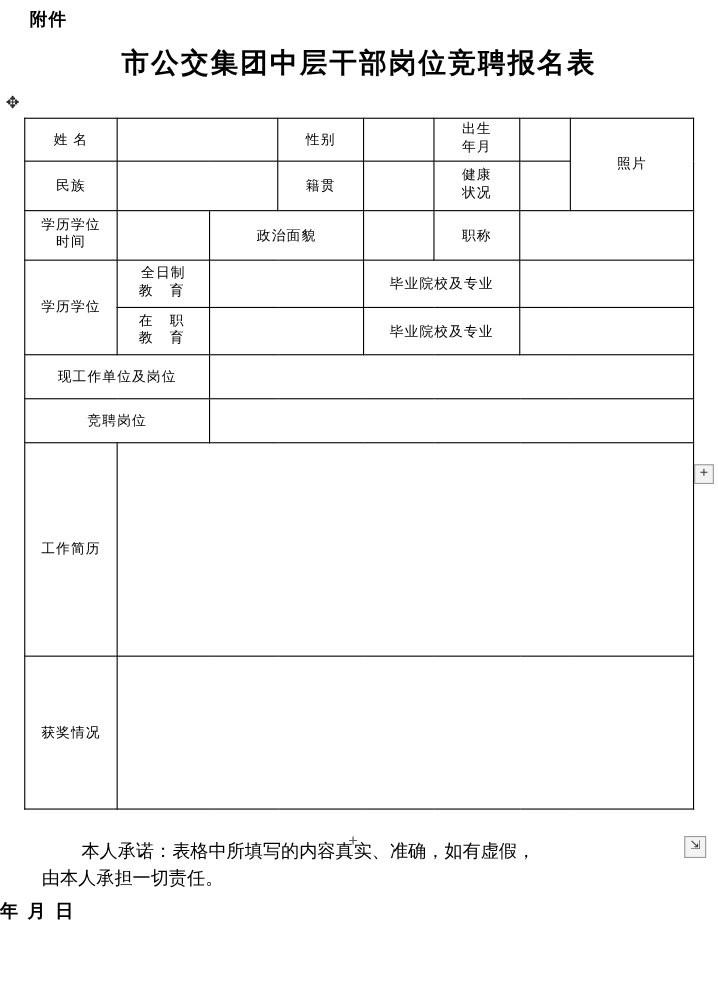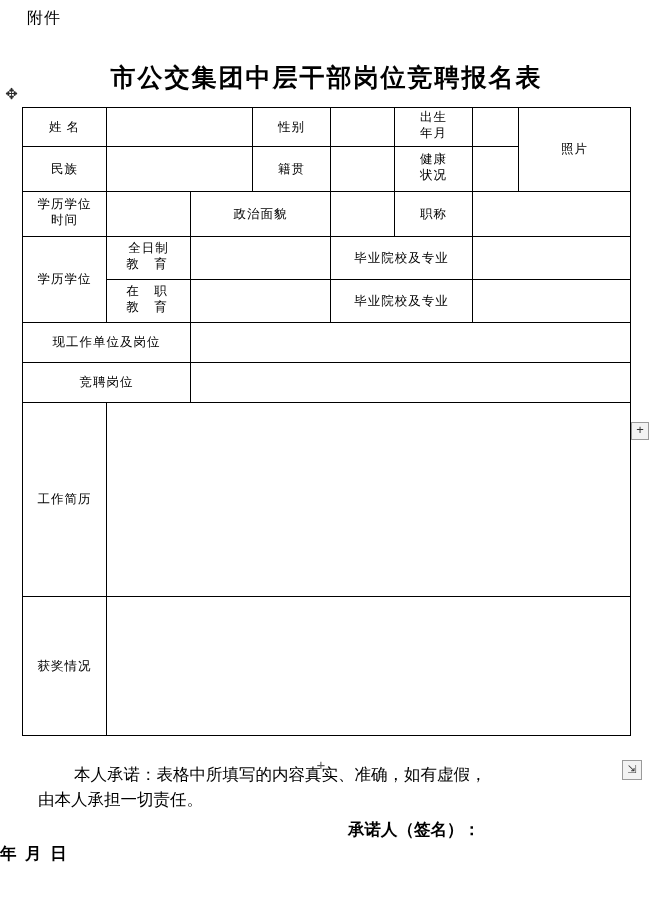--- a/index.html
+++ b/index.html
@@ -22,29 +22,29 @@
     top: 0;
     width: 653px;
     height: 899px;
   }
 
   .attachment-label {
     position: absolute;
     left: 27px;
     top: 8px;
     font-family: "Liberation Sans", "DejaVu Sans", sans-serif;
-    font-weight: normal;
+    font-weight: bold;
     font-size: 16px;
     letter-spacing: 1px;
   }
 
   .doc-title {
     position: absolute;
     left: 0;
-    top: 61px;
+    top: 40px;
     width: 653px;
     text-align: center;
     font-family: "Liberation Serif", "DejaVu Serif", serif;
     font-weight: bold;
     font-size: 25px;
     letter-spacing: 2px;
   }
 
   
   table.form {
@@ -281,17 +281,16 @@
   <div class="right-plus">+</div>
   <div class="mid-plus">+</div>
   <div class="resize-handle">⇲</div>
 
   <div class="promise">
     <span>本人承诺：表格中所填写的内容真实、准确，如有虚假，</span>
     <span class="l2">由本人承担一切责任。</span>
   </div>
 
   <div class="signature">
-    <span class="s1">承诺人（签名）：</span>
     <span class="s2">年 月 日</span>
   </div>
 
 </div>
 
 </body></html>

